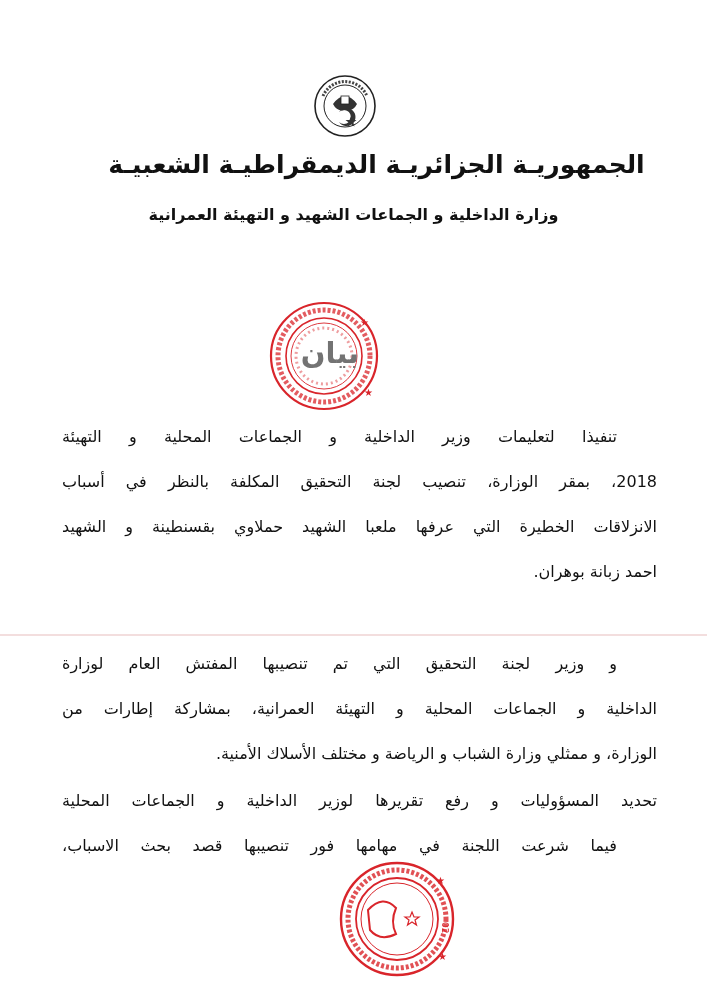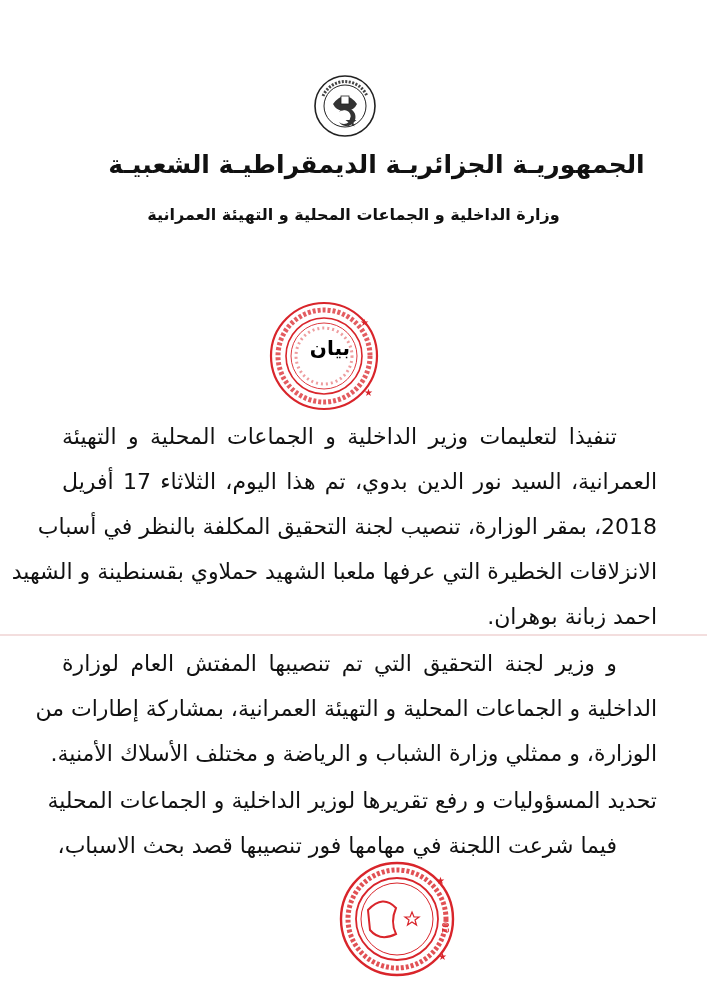--- a/index.html
+++ b/index.html
@@ -20,26 +20,26 @@
       position: absolute; left: 0; right: 0; top: 205px; text-align: center;
       font-family: "DejaVu Sans", sans-serif; font-weight: bold; font-size: 16px; direction: rtl;
     }
     .stamp {
       position: absolute;
     }
     .stamp-top { left: 268px; top: 300px; width: 112px; height: 112px; }
     .stamp-bottom { left: 338px; top: 860px; width: 118px; height: 118px; }
     .notice-word {
       position: absolute; left: 300px; top: 336px; width: 60px; text-align: center;
-      font-family: "DejaVu Sans", sans-serif; font-weight: bold; font-size: 20px; direction: rtl; color: #000000;
+      font-family: "DejaVu Sans", sans-serif; font-weight: bold; font-size: 29px; direction: rtl; color: #737373;
     }
     .para {
       position: absolute; left: 62px; right: 50px; direction: rtl; text-align: justify;
       text-align-last: right;
-      font-family: "DejaVu Sans", sans-serif; font-size: 22px; line-height: 45px;
+      font-family: "DejaVu Sans", sans-serif; font-size: 16px; line-height: 45px;
     }
     .line { display: block; white-space: nowrap; text-align: justify; text-align-last: justify; }
     .line.last { text-align-last: right; }
     .line.indent { padding-right: 40px; }
     .p1 { top: 414px; }
     .p2 { top: 641px; }
     .p3 { top: 778px; }
     .seam {
       position: absolute; left: 0; right: 0; top: 634px; height: 2px; background: #f3dede;
     }
@@ -51,36 +51,35 @@
   <circle cx="32" cy="32" r="30" fill="none" stroke="#222" stroke-width="1.6"></circle>
   <circle cx="32" cy="32" r="21" fill="none" stroke="#222" stroke-width="1"></circle>
   <path d="M10 22 A24 24 0 0 1 54 22" fill="none" stroke="#444" stroke-width="3" stroke-dasharray="2 1.5"></path>
   <path d="M20 30 Q32 14 44 30 Q40 38 32 36 Q24 38 20 30 Z" fill="#333"></path>
   <rect x="28" y="22" width="8" height="8" fill="#fff" stroke="#222" stroke-width="0.8"></rect>
   <path d="M26 48 A9 9 0 1 0 26 38 A7 7 0 1 1 26 48 Z" fill="#333"></path>
   <polygon points="38,42 39.5,46 43.5,46 40.3,48.4 41.5,52.4 38,50 34.5,52.4 35.7,48.4 32.5,46 36.5,46" fill="#333"></polygon>
 </svg>
 
 <div class="title">الجمهوريـة الجزائريـة الديمقراطيـة الشعبيـة</div>
-<div class="ministry">وزارة الداخلية و الجماعات المحلية و التهيئة العمرانية</div>
+<div class="ministry">وزارة الداخلية و الجماعات الشهيد و التهيئة العمرانية</div>
 
 <svg class="stamp stamp-top" viewBox="0 0 112 112">
   <circle cx="56" cy="56" r="53" fill="none" stroke="#d9252b" stroke-width="2.2"></circle>
   <circle cx="56" cy="56" r="38" fill="none" stroke="#d9252b" stroke-width="1.6"></circle>
   <circle cx="56" cy="56" r="33" fill="none" stroke="#d9252b" stroke-width="0.9"></circle>
   <circle cx="56" cy="56" r="46" fill="none" stroke="#d9252b" stroke-width="5" stroke-dasharray="3 2" opacity="0.75"></circle>
   <circle cx="56" cy="56" r="28" fill="none" stroke="#d9252b" stroke-width="3" stroke-dasharray="2 3" opacity="0.45"></circle>
   <text x="92" y="26" font-size="10" fill="#d9252b">★</text>
   <text x="96" y="96" font-size="10" fill="#d9252b">★</text>
 </svg>
 <div class="notice-word">بيان</div>
 
 <div class="para p1">
   <span class="line indent">تنفيذا لتعليمات وزير الداخلية و الجماعات المحلية و التهيئة</span>
-  <span class="line">العمرانية، السيد نور الدين بدوي، تم هذا اليوم، الثلاثاء 17 أفريل</span>
   <span class="line">2018، بمقر الوزارة، تنصيب لجنة التحقيق المكلفة بالنظر في أسباب</span>
   <span class="line">الانزلاقات الخطيرة التي عرفها ملعبا الشهيد حملاوي بقسنطينة و الشهيد</span>
   <span class="line last">احمد زبانة بوهران.</span>
 </div>
 
 <div class="seam"></div>
 
 <div class="para p2">
   <span class="line indent">و وزير لجنة التحقيق التي تم تنصيبها المفتش العام لوزارة</span>
   <span class="line">الداخلية و الجماعات المحلية و التهيئة العمرانية، بمشاركة إطارات من</span>

